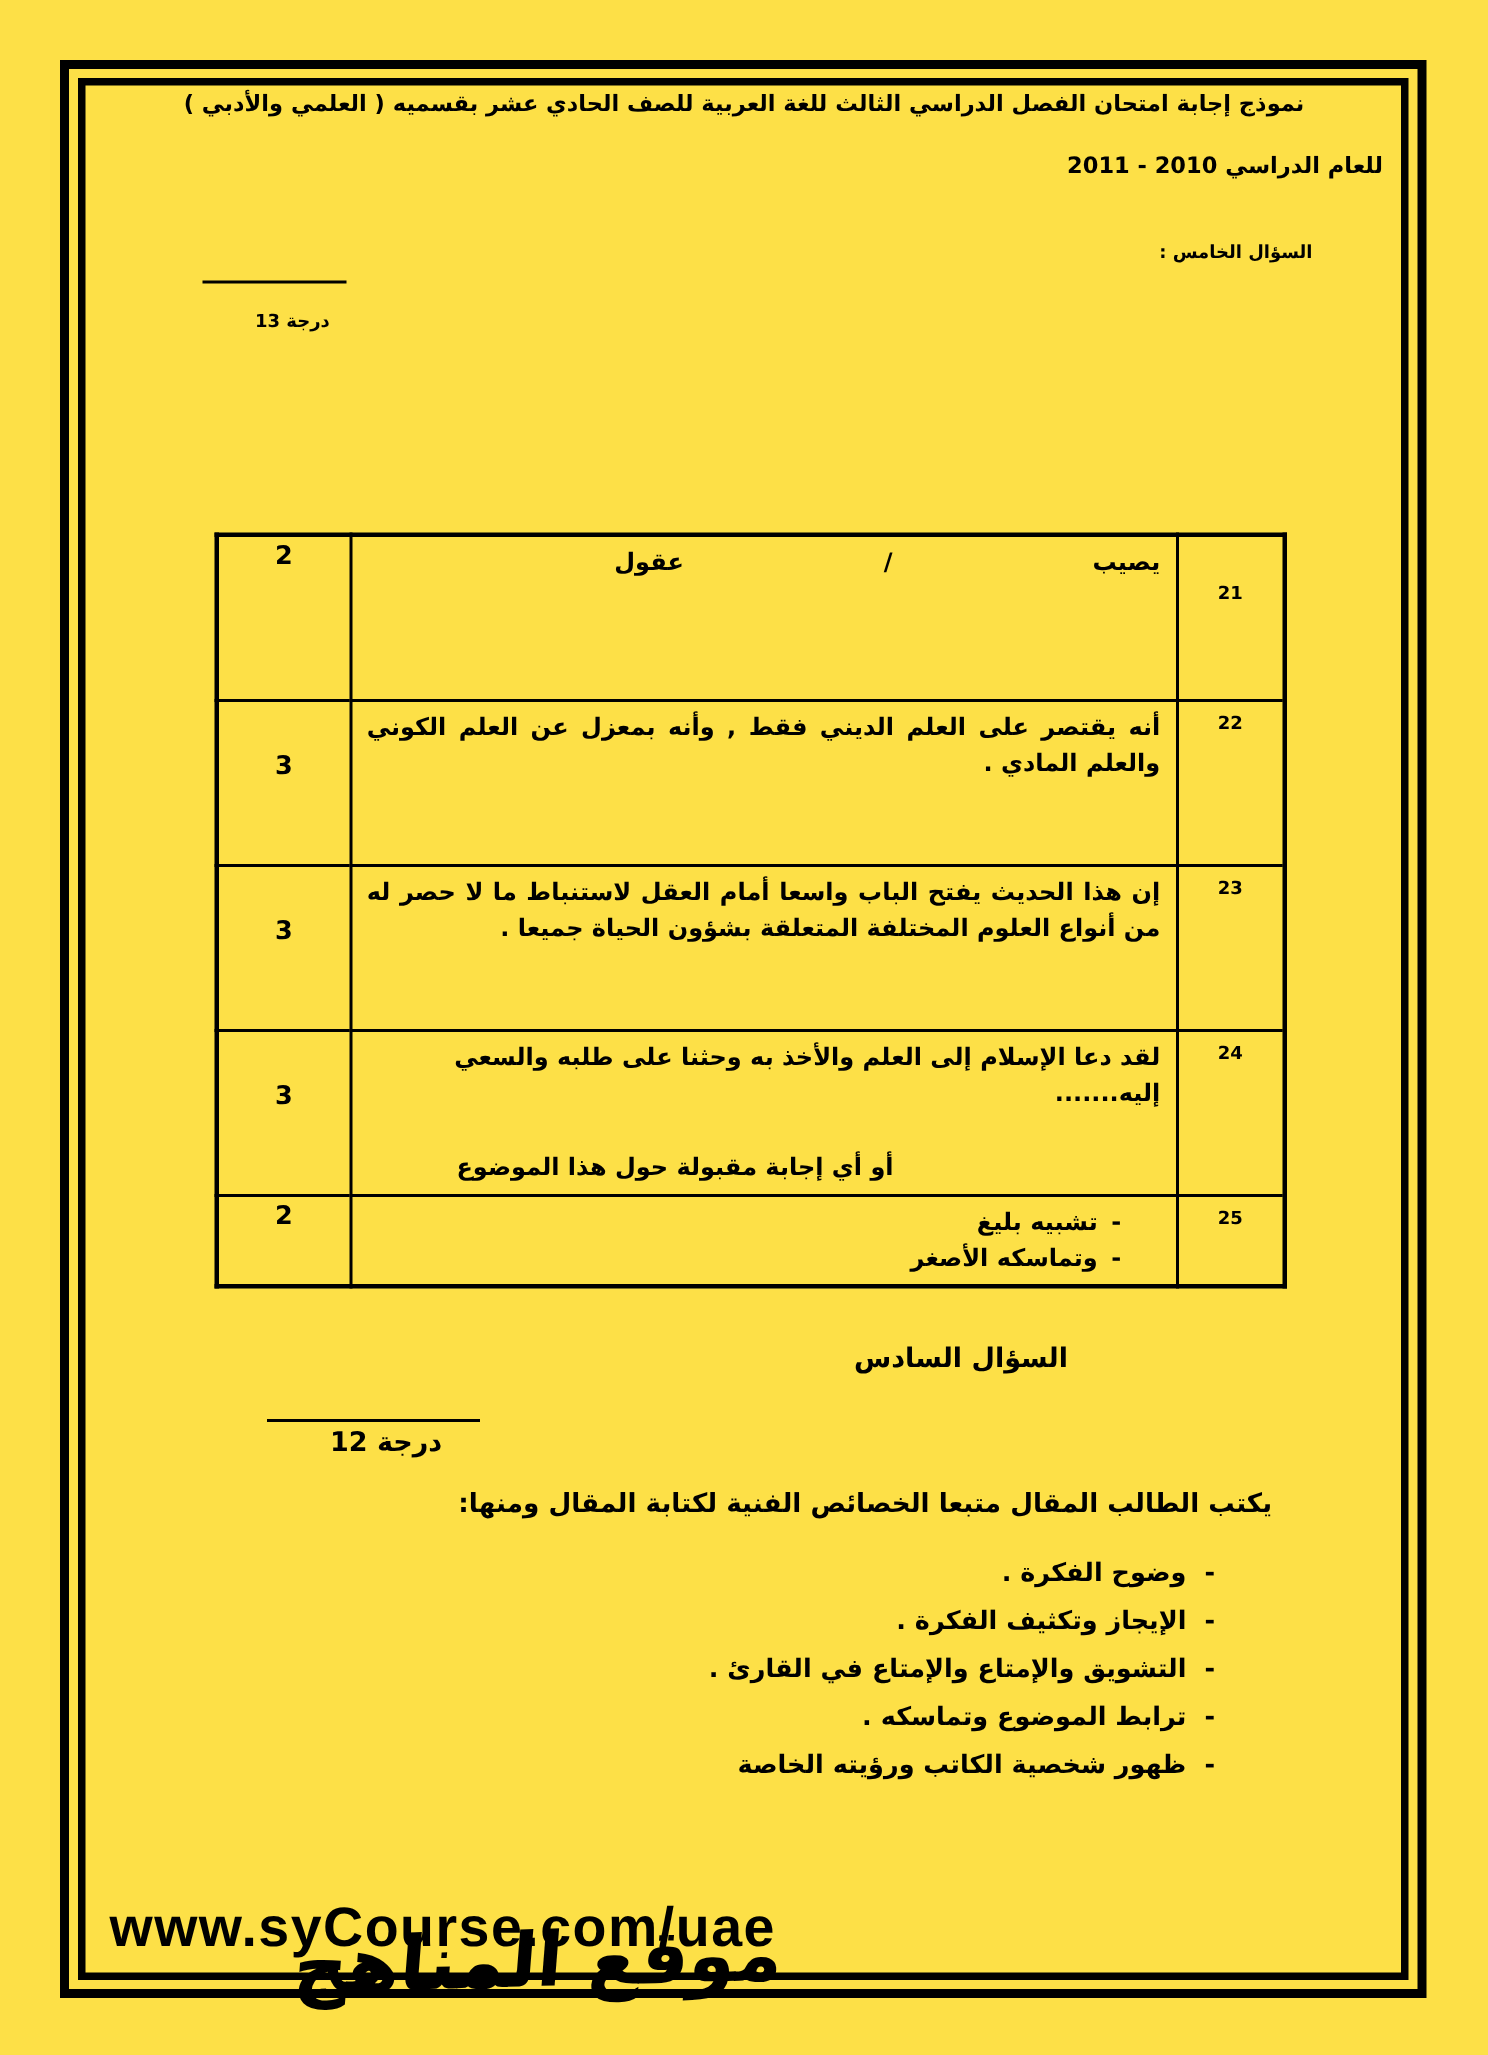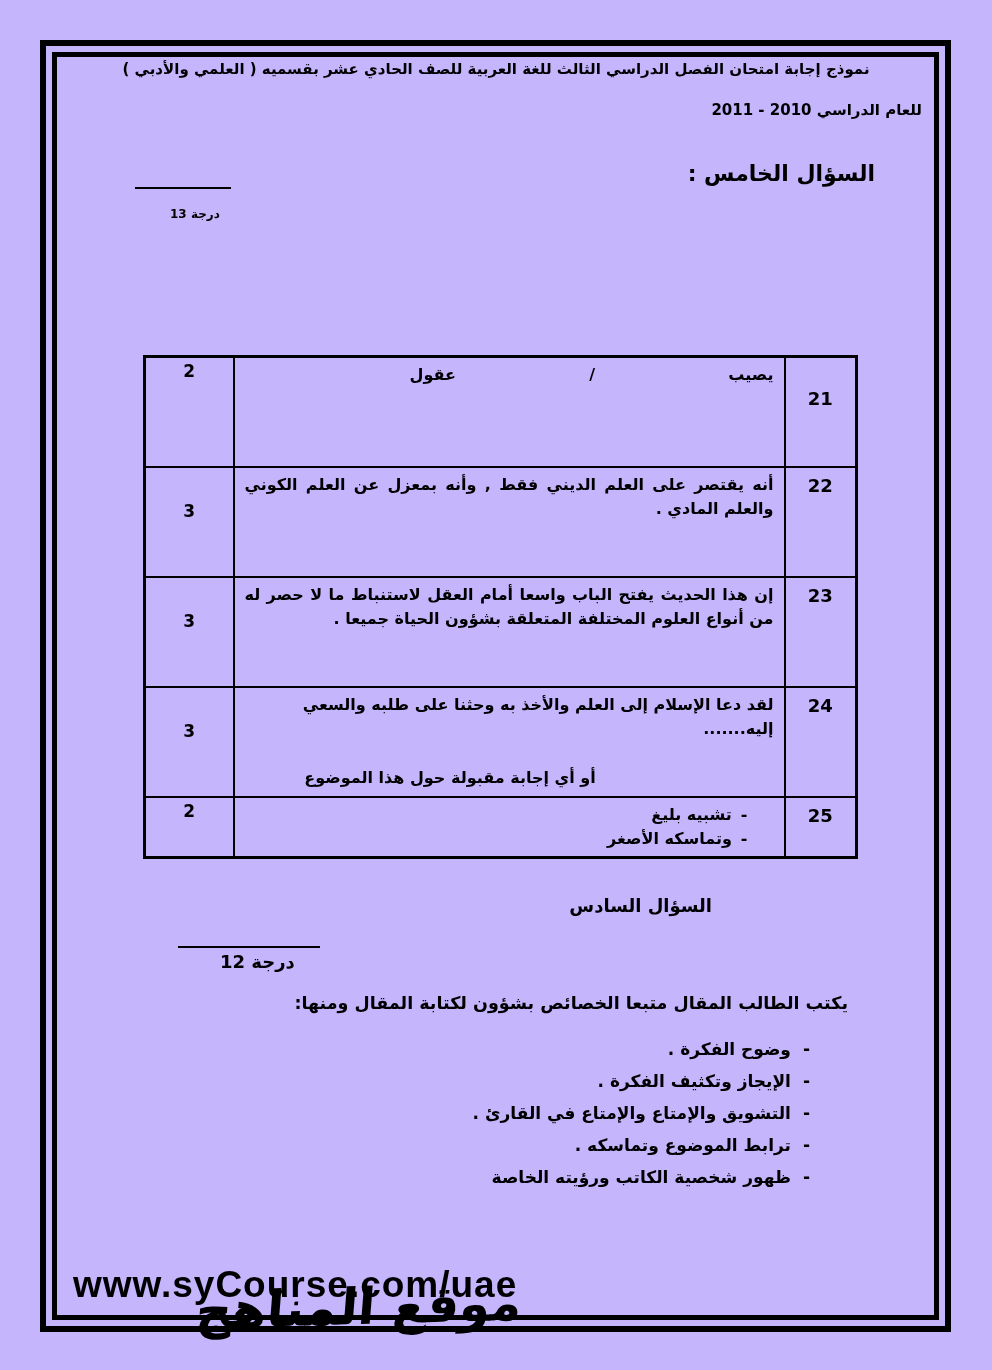--- a/index.html
+++ b/index.html
@@ -1,39 +1,39 @@
 <!DOCTYPE html>
 <html lang="ar"><head>
 <meta charset="utf-8">
 <style>
   html,body{margin:0;padding:0;background:#fff;}
   .page{
-    position:relative;width:992px;height:1370px;background:#c4b5fd;overflow:hidden;
+    position:relative;width:992px;height:1370px;background:#fde047;overflow:hidden;
     font-family:"DejaVu Sans","Liberation Sans",sans-serif;color:#000;
   }
   
   .frame{position:absolute;left:40px;top:40px;width:911px;height:1292px;border:6px solid #000;box-sizing:border-box;}
   .frame-inner{position:absolute;left:6px;top:6px;right:6px;bottom:6px;border:5px solid #000;}
   
   .hdr1{position:absolute;left:70px;right:70px;top:60px;text-align:center;font-size:15px;font-weight:bold;direction:rtl;}
   .hdr2{position:absolute;left:70px;right:70px;top:101px;text-align:right;font-size:15px;font-weight:bold;direction:rtl;}
   
-  .q5-title{position:absolute;right:117px;top:161px;font-size:22px;font-weight:bold;direction:rtl;}
+  .q5-title{position:absolute;right:117px;top:161px;font-size:12px;font-weight:bold;direction:rtl;}
   .uline1{position:absolute;left:135px;top:187px;width:96px;height:2px;background:#000;}
   .q5-marks{position:absolute;left:170px;top:207px;font-size:12px;font-weight:bold;direction:ltr;}
   
   table.answers{
     position:absolute;left:143px;top:355px;width:712px;border-collapse:collapse;direction:rtl;
     table-layout:fixed;
   }
   table.answers td{border:2px solid #000;vertical-align:top;font-weight:bold;box-sizing:border-box;}
   table.answers{border:3px solid #000;}
   tr.r-tall{height:110px;}
   tr.r-short{height:57px;}
-  td.c-num{width:72px;text-align:center;font-size:18px;padding-top:7px;direction:ltr;}
+  td.c-num{width:72px;text-align:center;font-size:12px;padding-top:7px;direction:ltr;}
   td.c-num.low{padding-top:30px;}
   td.c-ans{width:551px;font-size:16px;line-height:1.55;padding:5px 10px;text-align:right;}
   td.c-ans.just{text-align:justify;text-align-last:right;margin-top:20px;}
   td.c-mark{width:89px;text-align:center;font-size:17px;padding-top:3px;direction:ltr;}
   td.c-mark.mid{padding-top:33px;}
   .split-line{display:flex;justify-content:space-between;padding-left:165px;}
   .ln2{margin-top:24px;padding-left:0;padding-right:118px;text-align:center;}
   .dash-item{display:flex;gap:9px;padding-right:26px;line-height:1.5;}
   
   .q6-title{position:absolute;right:280px;top:895px;font-size:18px;font-weight:bold;direction:rtl;text-align:center;}
@@ -112,21 +112,21 @@
         </div>
       </td>
       <td class="c-mark">2</td>
     </tr>
   </tbody>
     </table>
 
   <div class="q6-title">السؤال السادس</div>
   <div class="uline2"></div>
   <div class="q6-marks">12 درجة</div>
-  <div class="q6-intro">يكتب الطالب المقال متبعا الخصائص بشؤون لكتابة المقال ومنها:</div>
+  <div class="q6-intro">يكتب الطالب المقال متبعا الخصائص الفنية لكتابة المقال ومنها:</div>
 
   <div class="q6-list">
     <div class="li">
       <span>-</span>
       <span>وضوح الفكرة .</span>
     </div>
     <div class="li">
       <span>-</span>
       <span>الإيجاز وتكثيف الفكرة .</span>
     </div>

